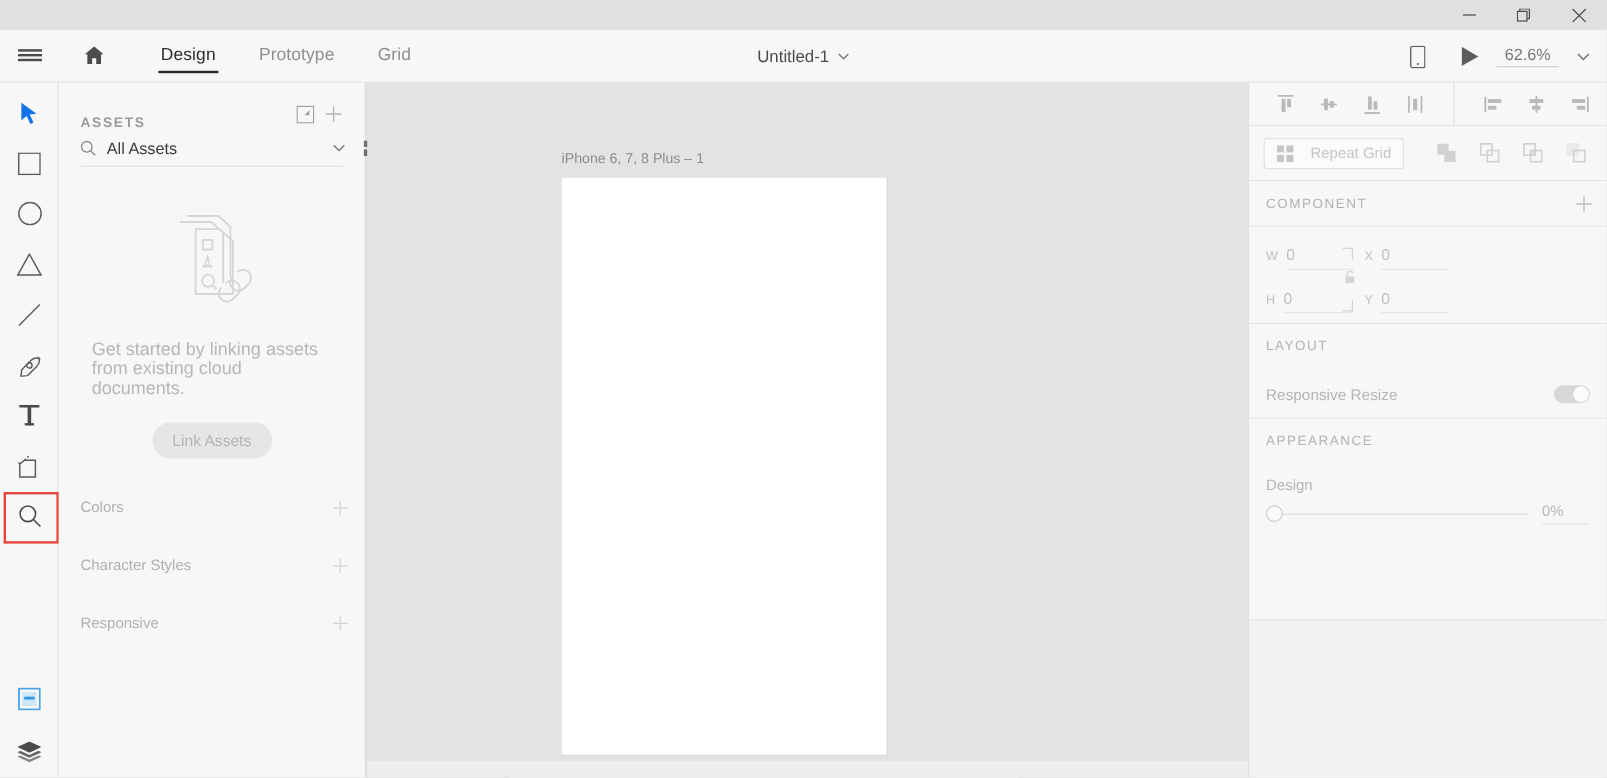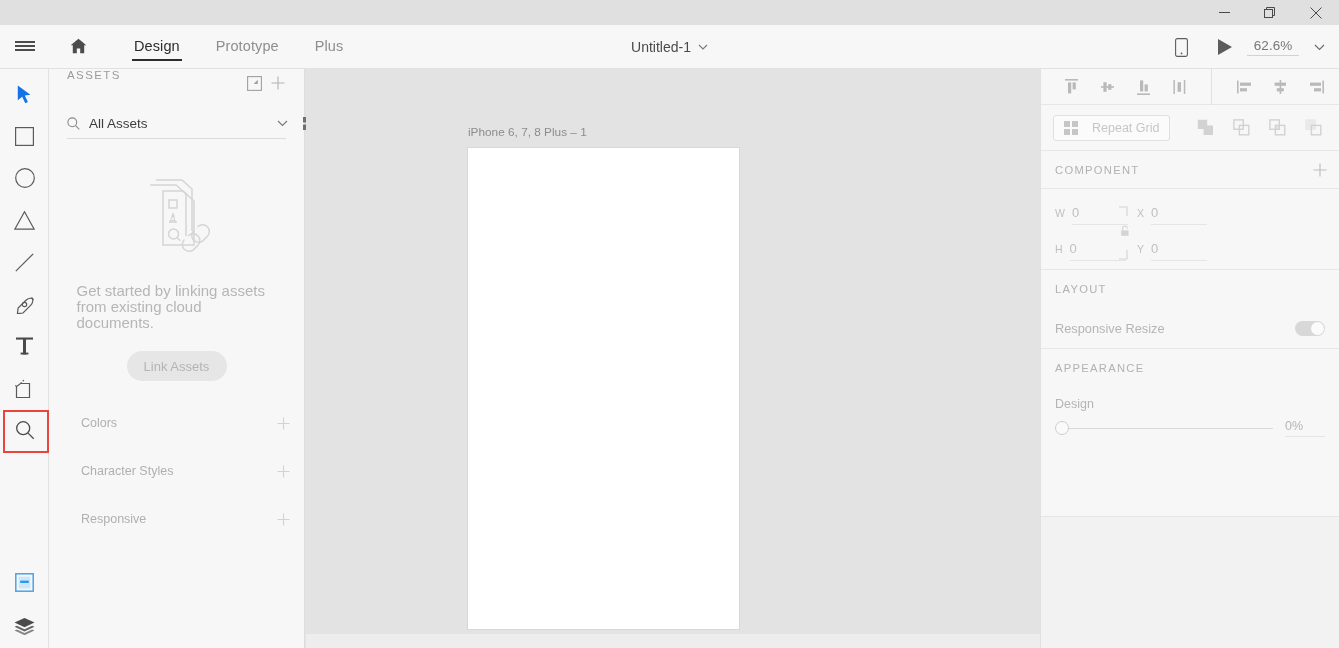--- a/index.html
+++ b/index.html
@@ -81,22 +81,23 @@
   }
   .tool-bottom { position: absolute; bottom: 0; left: 0; width: 49px; }
   .tool-bottom .tool { height: 44px; }
 
   
   .assets {
     position: absolute; top: 69px; left: 49px; width: 256px; height: 579px;
     background: #f7f7f7; border-right: 1px solid #dddddd;
   }
   .assets-head {
-    display: flex; align-items: flex-start; height: 40px;
+    display: flex; align-items: flex-end; height: 40px;
     padding: 0 14px 0 18px;
+    font-weight: bold;
   }
   .assets-title {
     font-size: 11.5px; color: #9b9b9b; letter-spacing: 1.4px; flex: 1;
   }
   .ico-btn { width: 24px; height: 28px; display: flex; align-items: center; justify-content: center; color: #a8a8a8; }
   .search-row {
     margin: 0 18px; height: 30px; display: flex; align-items: center;
     border-bottom: 1px solid #dcdcdc; gap: 9px;
   }
   .search-row .sicon { color: #8a8a8a; display: flex; }
@@ -118,21 +119,21 @@
   }
   .link-assets-btn {
     margin-top: 20px; width: 100px; height: 30px; border-radius: 15px;
     background: #e6e6e6; color: #b4b4b4; font-size: 13px;
     display: flex; align-items: center; justify-content: center;
   }
 
   .asset-sections { position: absolute; left: 0; right: 0; top: 330px; }
   .asset-sec {
     height: 48px; display: flex; align-items: center;
-    padding: 0 14px 0 32px;
+    padding: 0 14px 0 18px;
   }
   .asset-sec-label { flex: 1; font-size: 12.5px; color: #b0b0b0; }
   .plus-faded { color: #d3d3d3; display: flex; }
 
   
   .canvas {
     position: absolute; top: 69px; left: 306px; width: 734px; height: 579px;
     background: #e3e3e3; overflow: hidden;
   }
   .artboard-label {
@@ -264,21 +265,21 @@
     </div>
     <div class="homebtn">
       <svg width="17" height="16" viewBox="0 0 17 16" fill="#4c4c4c">
         <path d="M8.5 0.8L0.7 7.3h2.1v8.0h4.0v-4.8h3.4v4.8h4.0V7.3h2.1z"></path>
       </svg>
     </div>
 
     <div class="tabs">
       <div class="tab active">Design</div>
       <div class="tab">Prototype</div>
-      <div class="tab">Plus</div>
+      <div class="tab">Grid</div>
     </div>
 
     <div class="doctitle">
       <div class="doctitle-inner">
         <span class="doctitle-text">Untitled-1</span>
         <span style="display:flex;color:#7a7a7a">
           <svg width="10" height="6" viewBox="0 0 10 6" fill="none" stroke="currentColor" stroke-width="1.1">
               <path d="M1 1l4 4 4-4"></path>
             </svg>
         </span>

